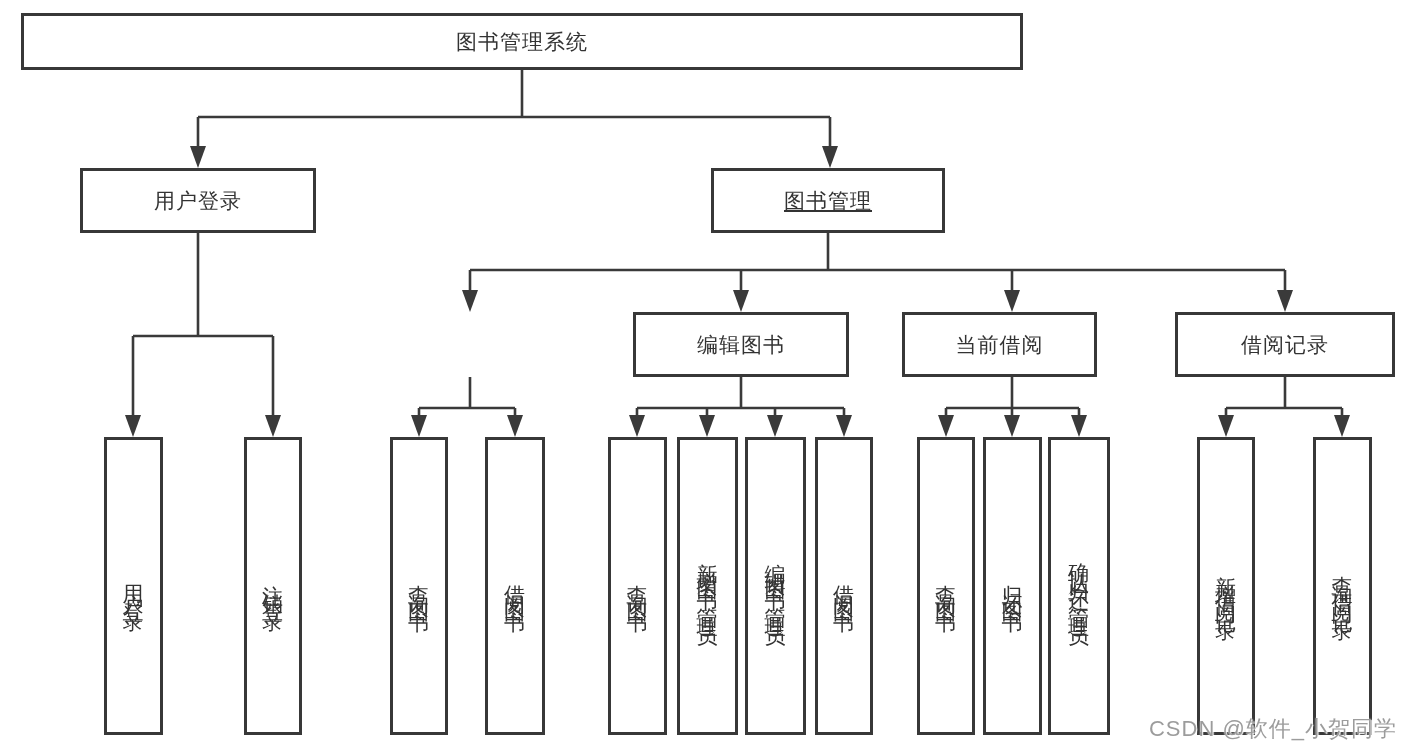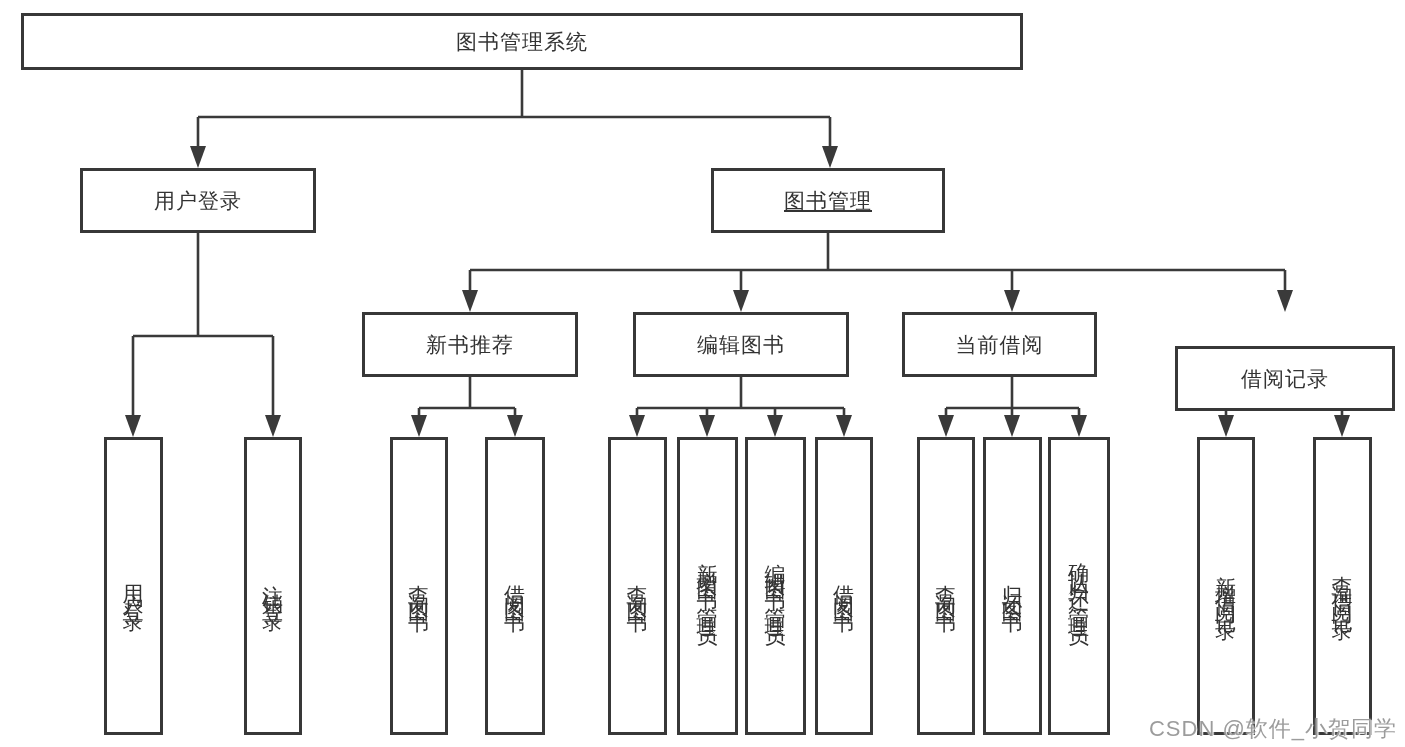--- a/index.html
+++ b/index.html
@@ -115,24 +115,23 @@
       <polygon points="1218,415 1234,415 1226,437"></polygon>
       <polygon points="1334,415 1350,415 1342,437"></polygon>
     </g>
   </svg>
 
   <div class="box" style="left:21px; top:13px; width:1002px; height:57px;">图书管理系统</div>
 
   <div class="box" style="left:80px; top:168px; width:236px; height:65px;">用户登录</div>
   <div class="box" style="left:711px; top:168px; width:234px; height:65px;text-decoration:underline;">图书管理</div>
 
-  <div class="box" style="left:362px; top:312px; width:216px; height:65px;">新书推荐</div>
   <div class="box" style="left:633px; top:312px; width:216px; height:65px;">编辑图书</div>
   <div class="box" style="left:902px; top:312px; width:195px; height:65px;">当前借阅</div>
-  <div class="box" style="left:1175px; top:312px; width:220px; height:65px;margin-top:34px;">借阅记录</div>
+  <div class="box" style="left:1175px; top:312px; width:220px; height:65px;">借阅记录</div>
 
   <div class="box leaf" style="left:104px; top:437px; width:59px; height:298px;">
     <span>用户登录</span>
     </div>
   <div class="box leaf" style="left:244px; top:437px; width:58px; height:298px;">
     <span>注销登录</span>
     </div>
 
   <div class="box leaf" style="left:390px; top:437px; width:58px; height:298px;">
     <span>查询图书</span>

